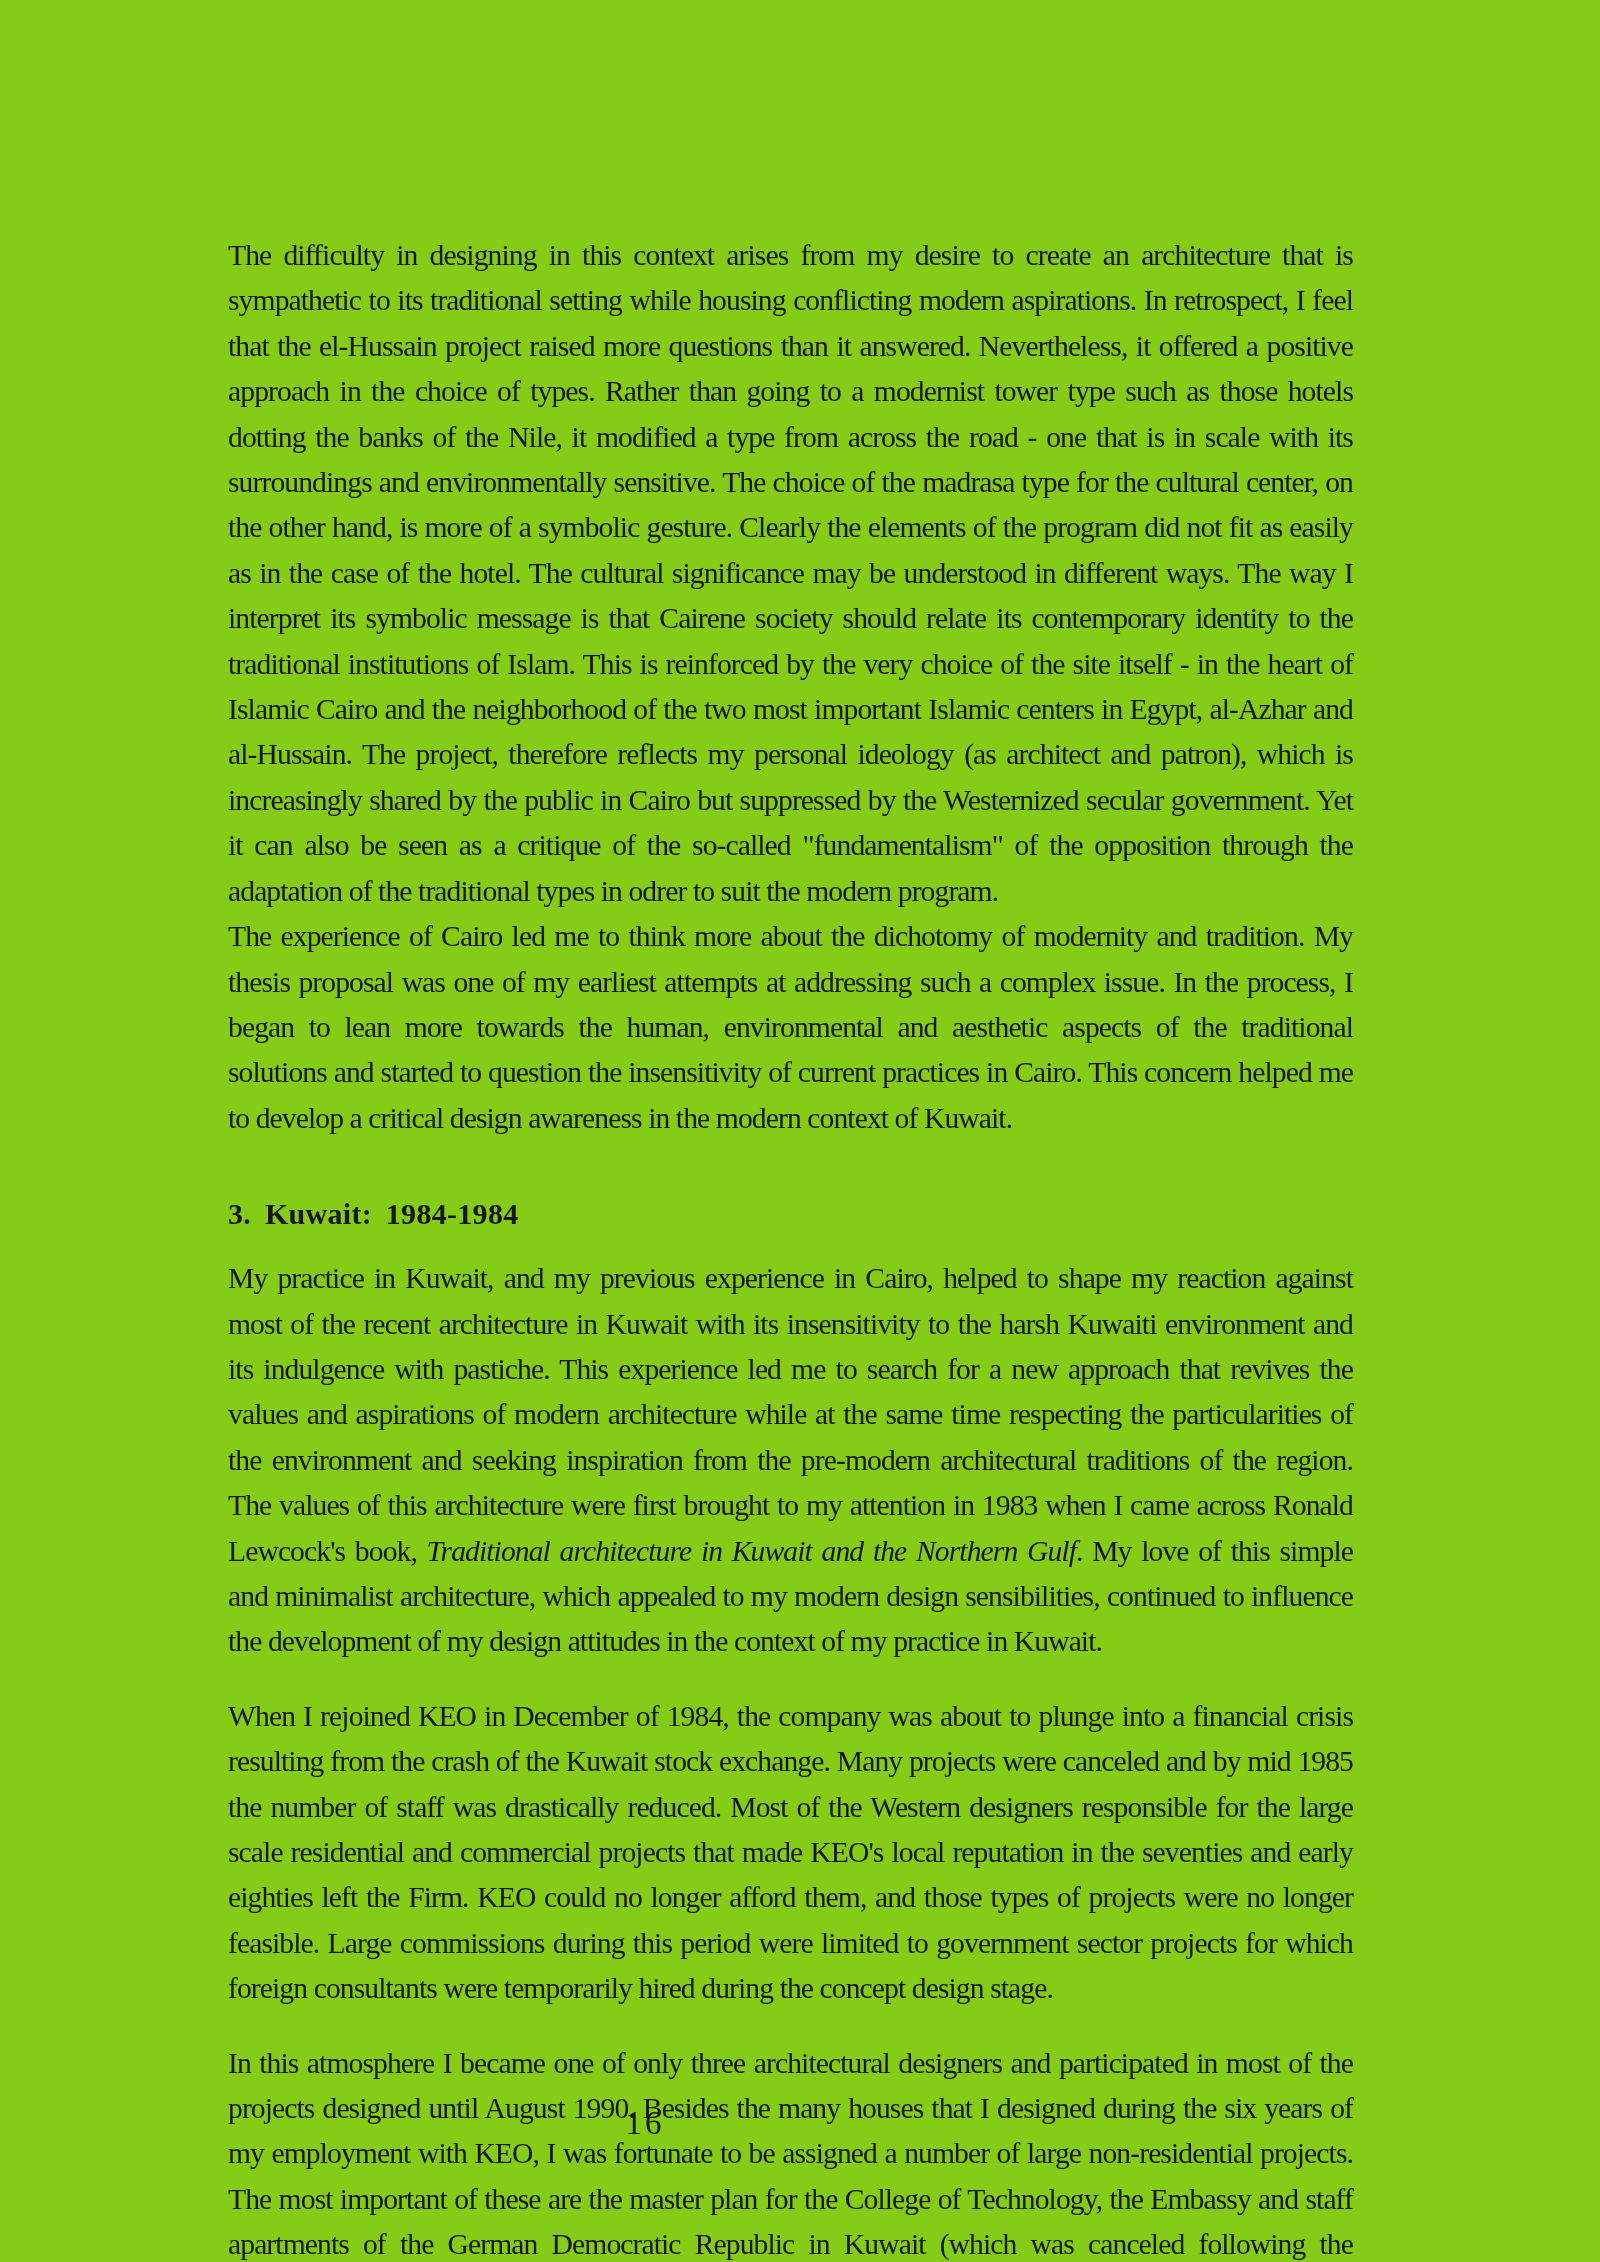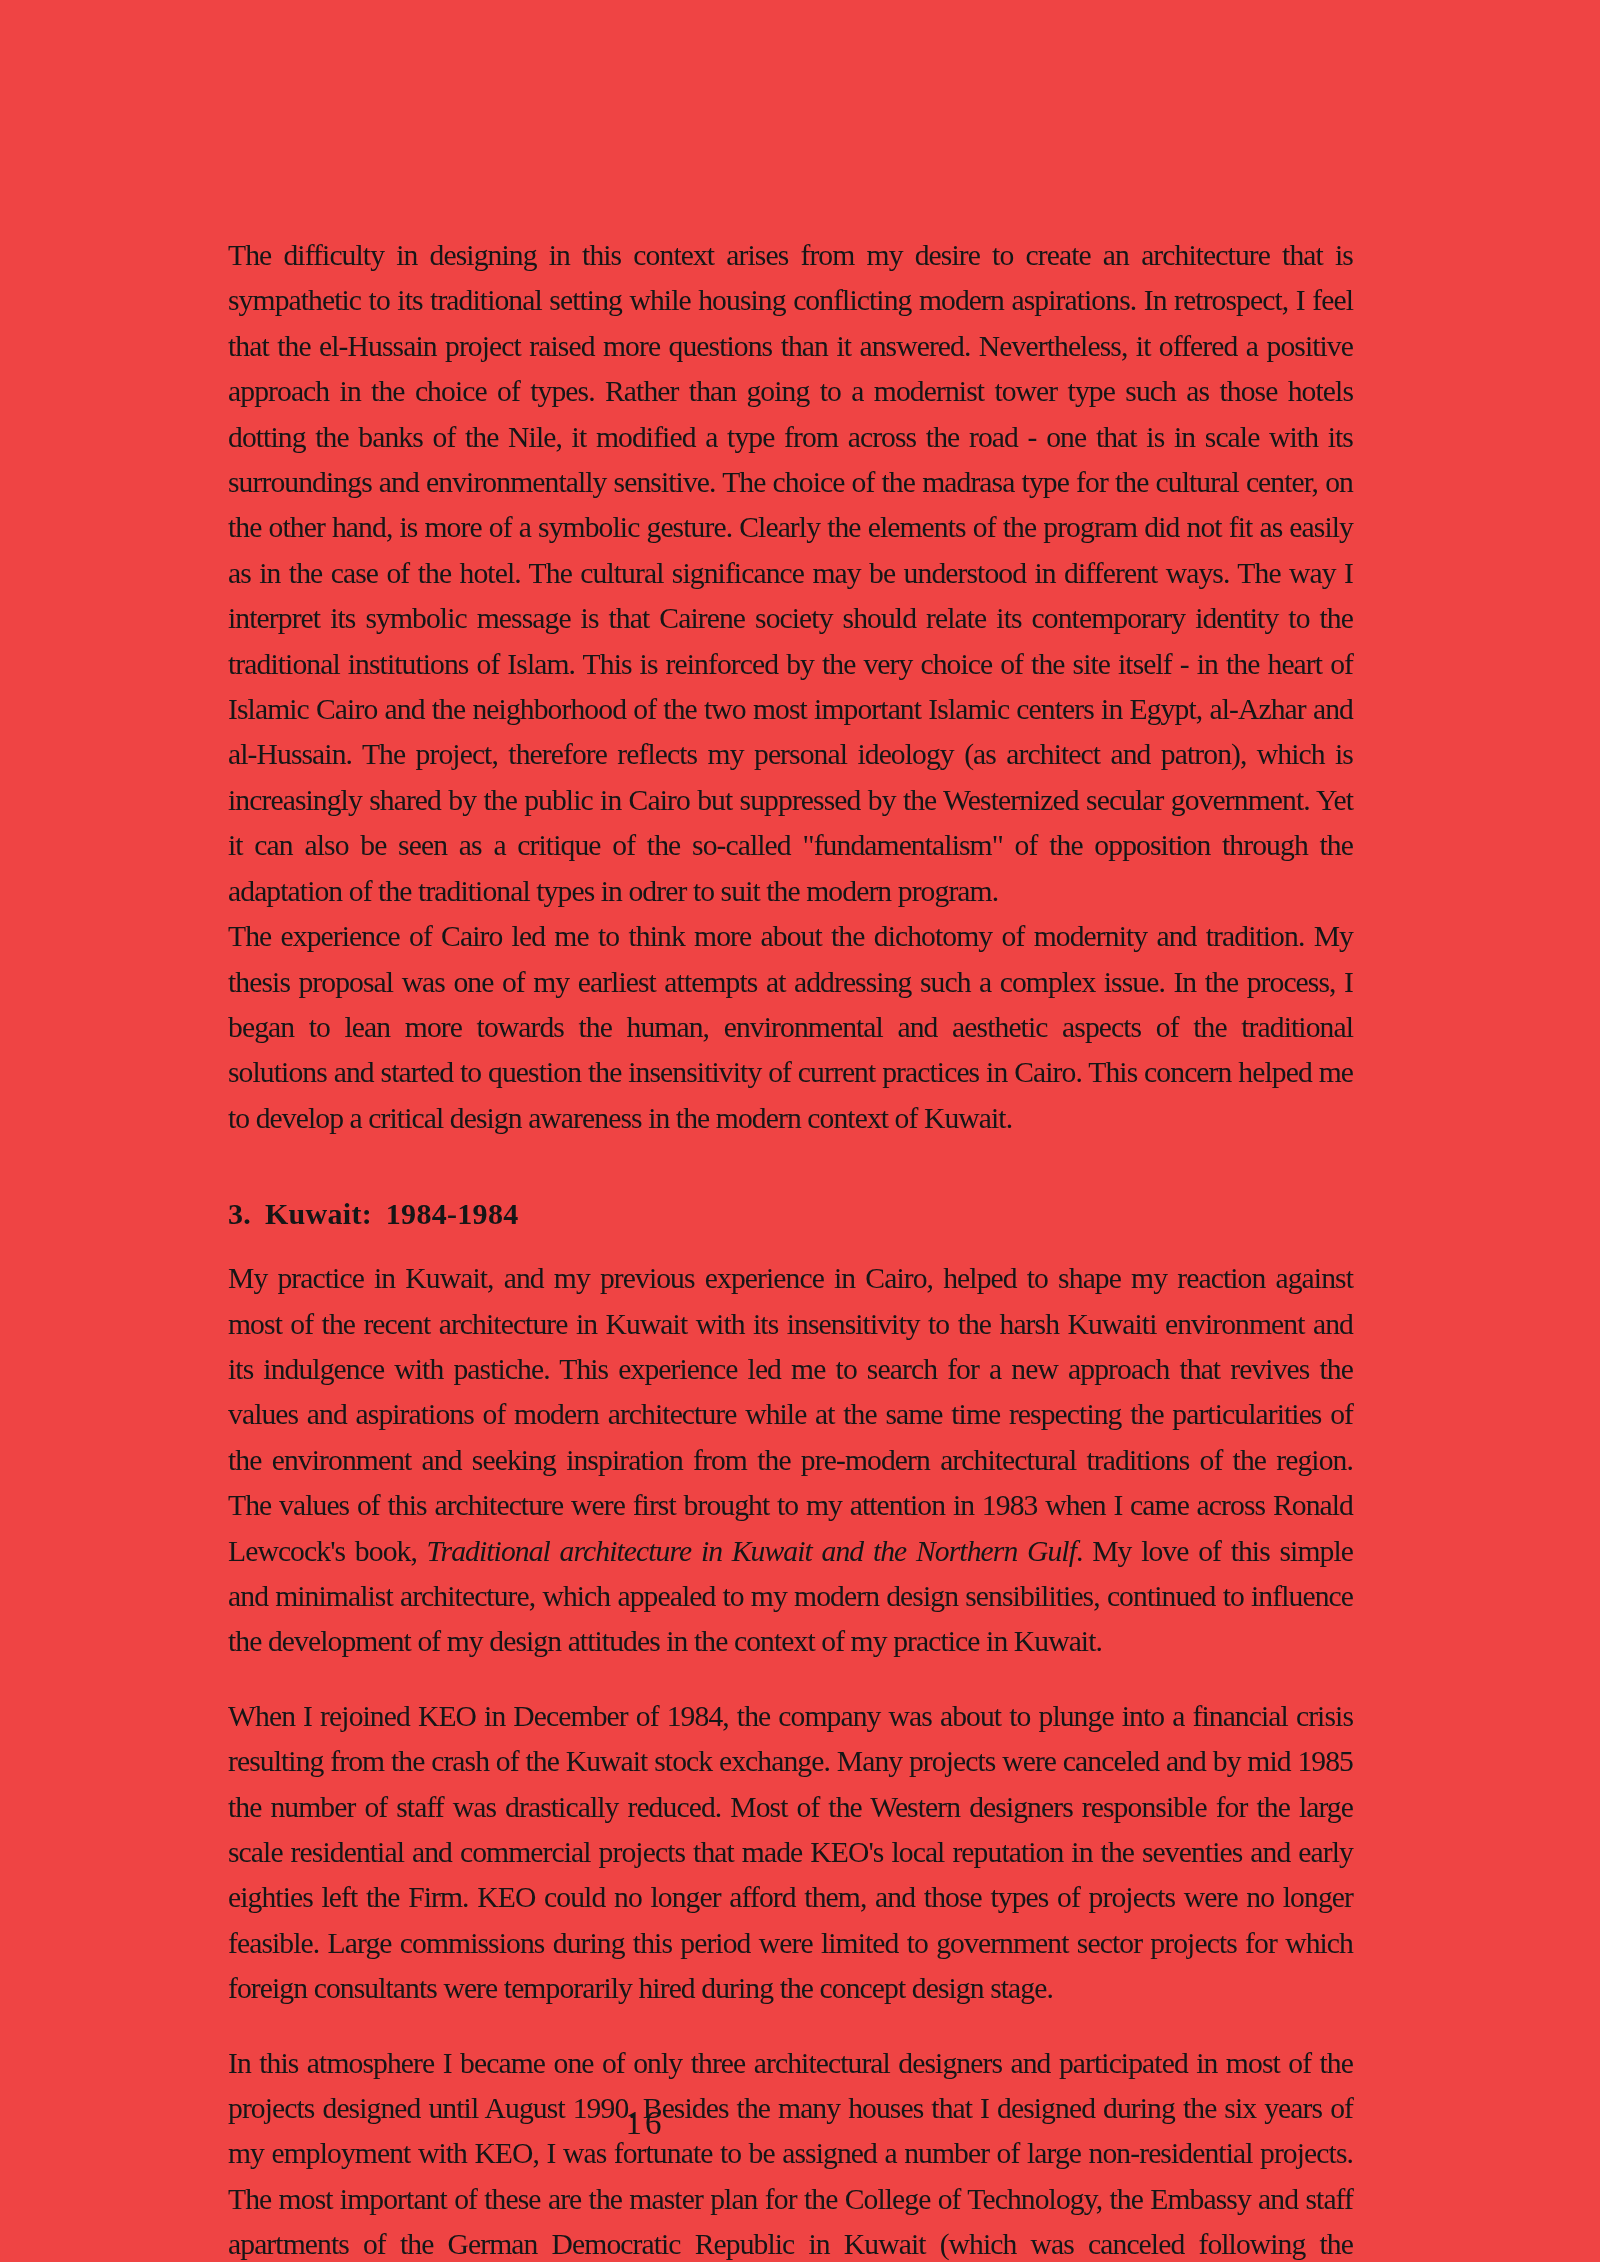--- a/index.html
+++ b/index.html
@@ -1,19 +1,19 @@
 <!DOCTYPE html>
 <html><head>
 <meta charset="utf-8">
 <style>
   html, body { margin: 0; padding: 0; background: #ffffff; }
   body { width: 1600px; height: 2262px; position: relative; overflow: hidden; }
   .page {
     position: absolute; left: 0; top: 0; width: 1600px; height: 2262px;
-    background: #ef4444; color: #161616;
+    background: #84cc16; color: #161616;
     font-family: "Liberation Serif", "DejaVu Serif", serif;
   }
   .content {
     position: absolute; left: 228px; top: 233px; width: 1125px;
   }
   .para {
     margin: 0; font-size: 29.6px; line-height: 45.4px;
     text-align: justify; letter-spacing: -0.9px; word-spacing: 0px;
     transform-origin: left top;
   }

